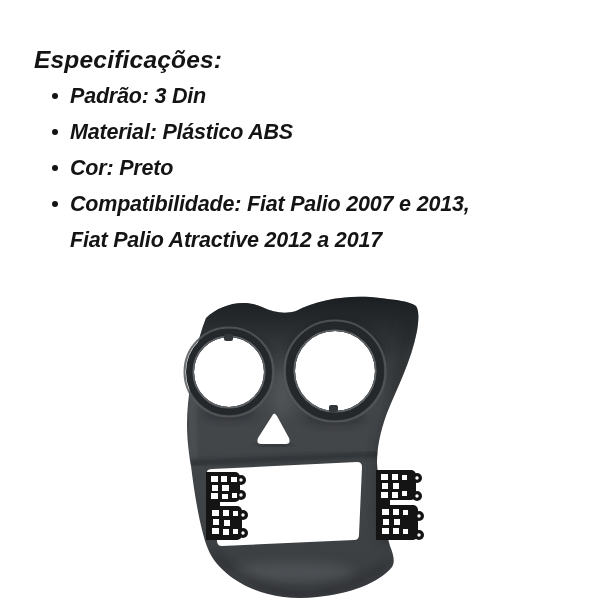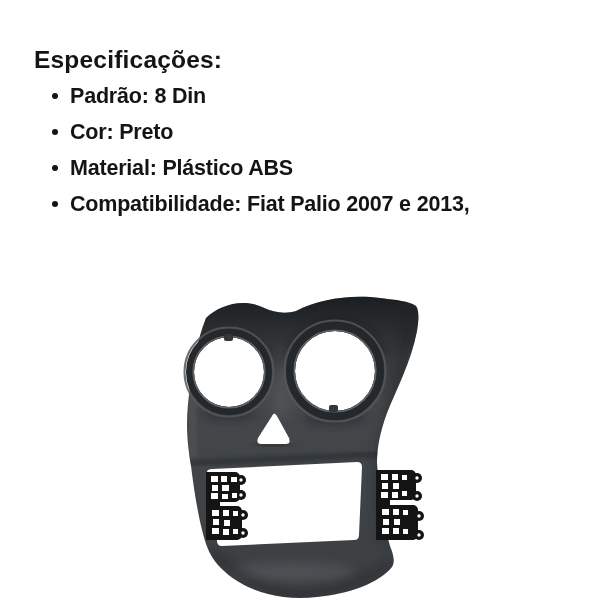--- a/index.html
+++ b/index.html
@@ -3,20 +3,21 @@
 <meta charset="utf-8">
 <style>
   html, body { margin: 0; padding: 0; }
   body { font-family: "Liberation Sans", sans-serif; background: #ffffff; }
   .canvas {
     position: relative;
     width: 600px;
     height: 600px;
     background: #ffffff;
     overflow: hidden;
+    font-style: italic;
   }
   .spec-heading {
     position: absolute;
     left: 34px;
     top: 45px;
     margin: 0;
     font-size: 24.5px;
     line-height: 30px;
     font-weight: 700;
     color: #141414;
@@ -61,30 +62,31 @@
 </style>
 </head>
 <body>
 
 <div class="canvas">
 
   <h1 class="spec-heading">Especificações:</h1>
 
   <ul class="spec-list">
     <li>
-      <span>Padrão: 8 Din</span>
+      <span>Padrão: 3 Din</span>
+    </li>
+    <li>
+      <span>Material: Plástico ABS</span>
     </li>
     <li>
       <span>Cor: Preto</span>
     </li>
     <li>
-      <span>Material: Plástico ABS</span>
-    </li>
-    <li>
       <div>Compatibilidade: Fiat Palio 2007 e 2013,</div>
+      <div>Fiat Palio Atractive 2012 a 2017</div>
     </li>
   </ul>
 
   <div class="product-figure">
     <svg viewBox="178 290 252 312" xmlns="http://www.w3.org/2000/svg">
       <defs>
         <linearGradient id="fasciaGrad" x1="0" y1="294" x2="0" y2="600" gradientUnits="userSpaceOnUse">
           <stop offset="0" stop-color="#2c2f32"></stop>
           <stop offset="0.35" stop-color="#45484b"></stop>
           <stop offset="1" stop-color="#3b3e41"></stop>

